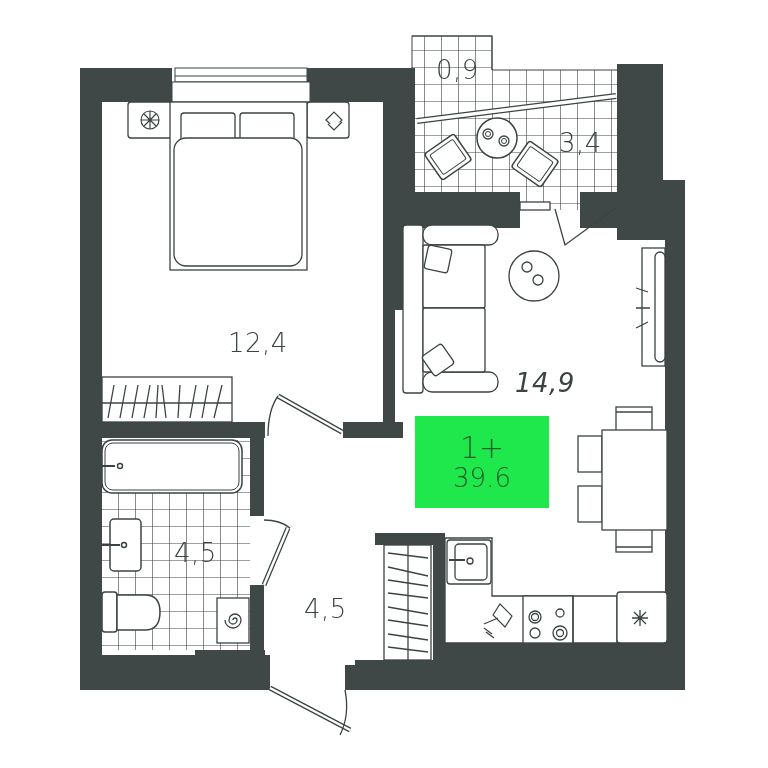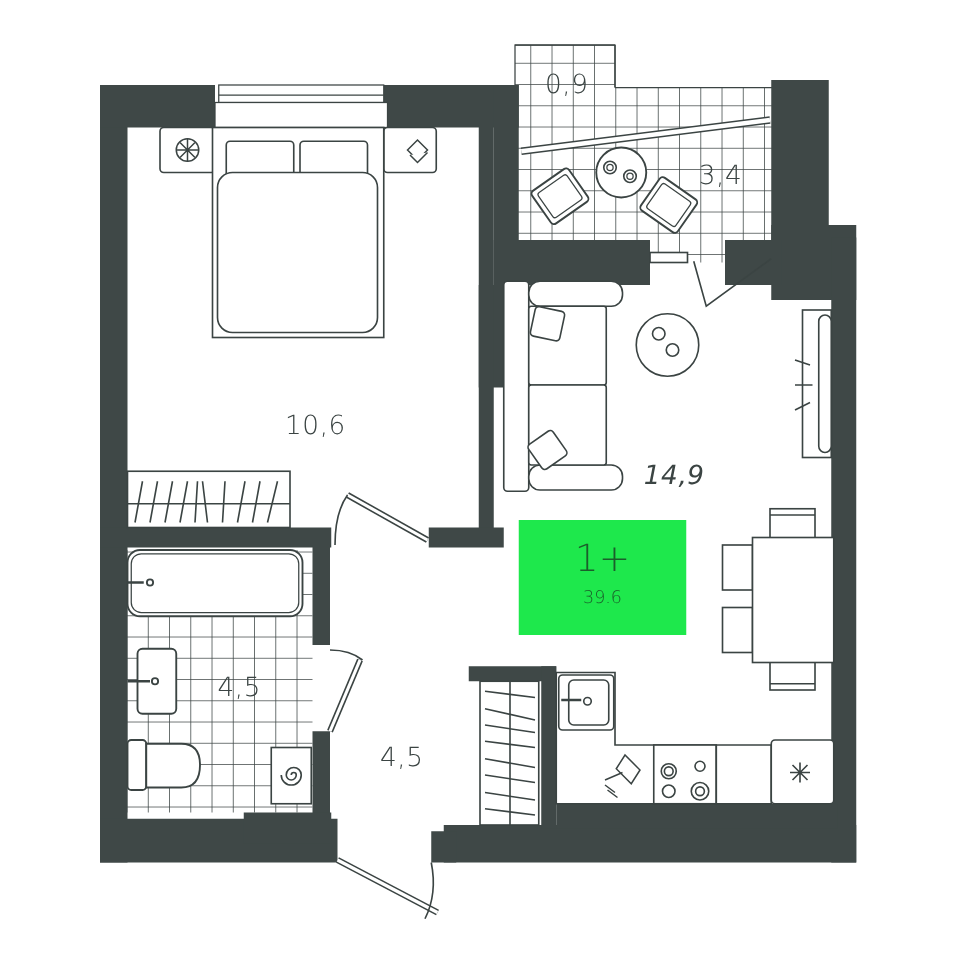--- a/index.html
+++ b/index.html
@@ -1,21 +1,21 @@
 <!DOCTYPE html>
 <html><head>
 <meta charset="utf-8">
 <style>
   html, body { margin:0; padding:0; background:#ffffff; }
   body { width:768px; height:768px; position:relative; overflow:hidden; font-family:"DejaVu Sans", sans-serif; }
   #plan { position:absolute; left:0; top:0; width:768px; height:768px; }
-  .room-label { position:absolute; font-family:"DejaVu Sans", sans-serif; font-weight:300; color:#3b4443; font-size:21px; letter-spacing:0.5px; white-space:nowrap; }
+  .room-label { position:absolute; font-family:"DejaVu Sans", sans-serif; font-weight:300; color:#3b4443; font-size:26px; letter-spacing:0.5px; white-space:nowrap; }
   .badge { position:absolute; left:415px; top:416px; width:134px; height:92px; display:flex; flex-direction:column; align-items:center; justify-content:center; }
   .badge .rooms { font-size:30px; line-height:30px; font-weight:300; font-family:"DejaVu Sans", sans-serif; }
-  .badge .area { font-size:14px; line-height:26px; font-weight:300; font-family:"DejaVu Sans", sans-serif; margin-top:2px; }
+  .badge .area { font-size:26px; line-height:26px; font-weight:300; font-family:"DejaVu Sans", sans-serif; margin-top:2px; }
 </style>
 </head>
 <body>
 
 <div id="plan">
 <svg width="768" height="768" viewBox="0 0 768 768" xmlns="http://www.w3.org/2000/svg">
   <defs>
     <pattern id="tile" width="17" height="17" patternUnits="userSpaceOnUse">
       <rect width="17" height="17" fill="#fff"></rect>
       <path d="M17 0 V17 M0 17 H17" stroke="#3b4443" stroke-width="1.2" fill="none"></path>
@@ -220,21 +220,21 @@
   <g stroke="#3b4443" stroke-width="1.3" fill="none">
     <path d="M270 688 L350 730" stroke-width="5"></path>
     <path d="M270 688 L350 730" stroke="#fff" stroke-width="2.5"></path>
     <path d="M345 690 Q350 715 340 735"></path>
   </g>
 
   <rect x="415" y="416" width="134" height="92" fill="#1ee84c"></rect>
 </svg>
 </div>
 
-<div class="room-label" style="left:228px; top:328px;">10,6</div>
+<div class="room-label" style="left:228px; top:328px;">12,4</div>
 <div class="room-label" style="left:515px; top:368px;font-style:italic;">14,9</div>
 <div class="room-label" style="left:174px; top:538px;">4,5</div>
 <div class="room-label" style="left:304px; top:594px;">4,5</div>
 <div class="room-label" style="left:436px; top:55px;">0,9</div>
 <div class="room-label" style="left:559px; top:128px;">3,4</div>
 
 <div class="badge" style="color:#1b5e2b;">
   <div class="rooms">1+</div>
   <div class="area">39.6</div>
 </div>

